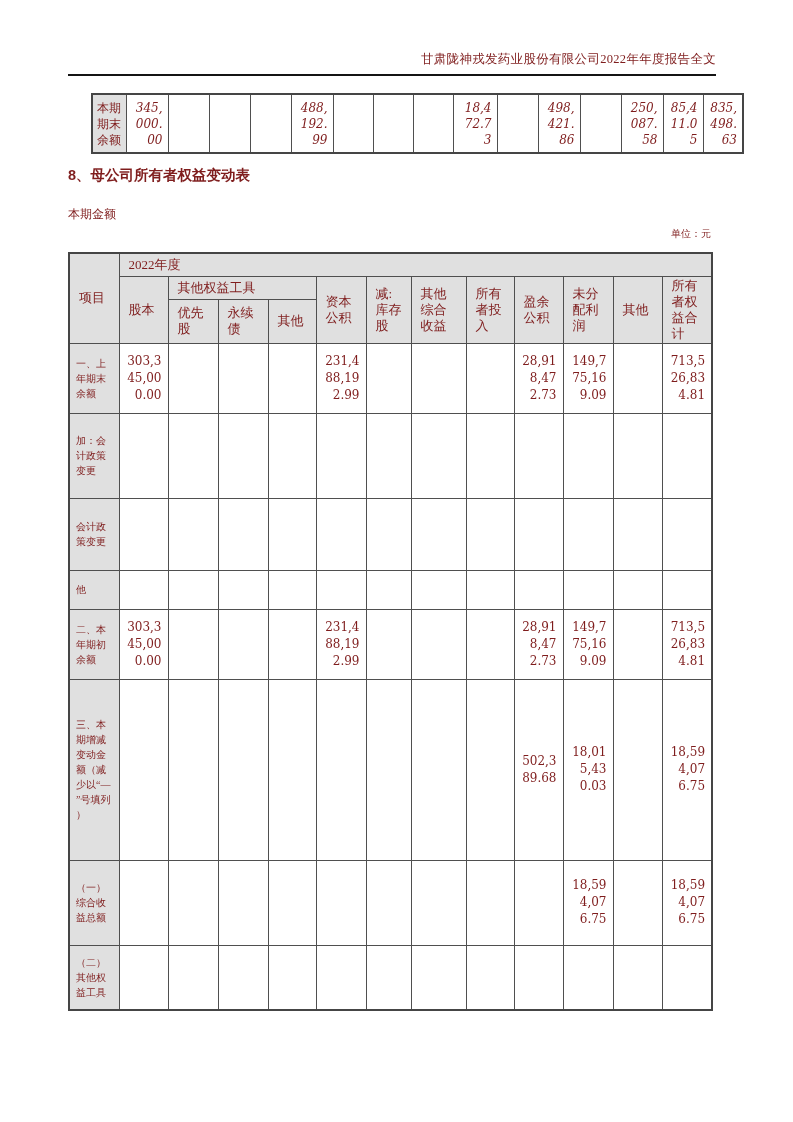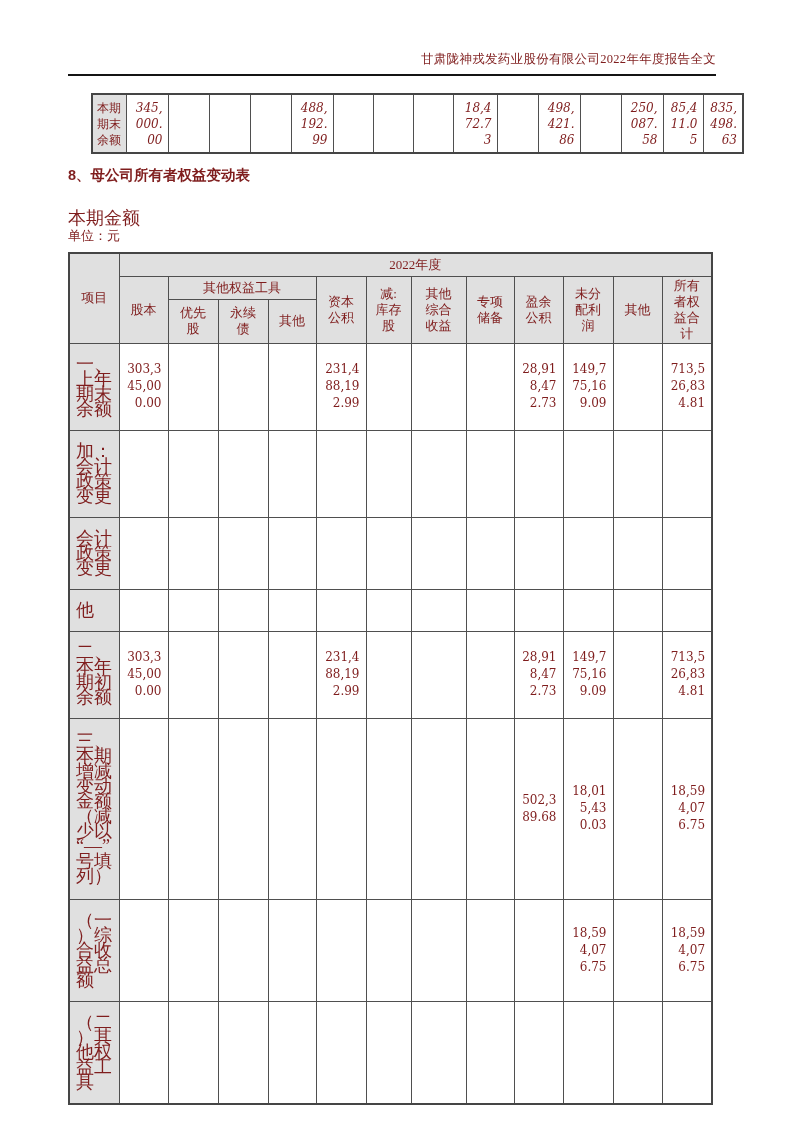--- a/index.html
+++ b/index.html
@@ -12,34 +12,34 @@
   .doc-header {
     position:absolute; left:68px; top:51px; width:648px;
     text-align:right; font-size:12.5px; letter-spacing:.3px;
     padding-bottom:6px; border-bottom:2.5px solid #141414;
   }
   .section-heading {
     position:absolute; left:68px; top:166px;
     font-family:"Liberation Sans","DejaVu Sans",sans-serif;
     font-weight:bold; font-size:14.5px;
   }
-  .subsection { position:absolute; left:68px; top:206px; font-size:18px;text-align:center; }
-  .unit-line { position:absolute; left:68px; top:227px; width:643px; text-align:left; font-size:13px; }
+  .subsection { position:absolute; left:68px; top:206px; font-size:12px;text-align:center; }
+  .unit-line { position:absolute; left:68px; top:227px; width:643px; text-align:right; font-size:10px; }
   .page-number { position:absolute; left:68px; top:1041px; width:648px; text-align:right; font-size:11.5px; }
 
   table { border-collapse:collapse; table-layout:fixed; width:643px; }
   td { border:1px solid #4f4f4f; overflow:hidden; vertical-align:middle; }
   table.grid { border:2px solid #454545; }
 
   .hd {
-    background:#e0e0e0; text-align:center; font-size:13px; line-height:16px;
+    background:#e0e0e0; font-size:13px; line-height:16px;
     padding:1px 9px; word-break:break-all; line-break:anywhere;
   }
   .lab {
-    background:#e0e0e0; font-size:18px; line-height:15px; padding:13px 6px;
+    background:#e0e0e0; font-size:10px; line-height:15px; padding:2px 6px;
     text-align:left; word-break:break-all; line-break:anywhere;
   }
   .num {
     font-family:"DejaVu Serif",serif; font-size:12px; line-height:17px;
     text-align:right; padding:2px 6px; word-break:break-all; background:#ffffff;
   }
   .carry td.lab { font-size:12px; padding:2px 4px; line-height:16px; }
   .carry td.num { padding:2px 5px; line-height:16px;font-style:italic; }
   #carry { position:absolute; left:68px; top:93px;margin-left:23px; }
   #main { position:absolute; left:68px; top:252px; }
@@ -116,21 +116,21 @@
         <tr style="height:23px">
       <td class="hd" rowspan="3">项目</td>
       <td class="hd" colspan="12">2022年度</td>
     </tr>
     <tr style="height:23px">
       <td class="hd" rowspan="2">股本</td>
       <td class="hd" colspan="3">其他权益工具</td>
       <td class="hd" rowspan="2">资本公积</td>
       <td class="hd" rowspan="2">减:库存股</td>
       <td class="hd" rowspan="2">其他综合收益</td>
-      <td class="hd" rowspan="2">专项储备</td>
+      <td class="hd" rowspan="2">所有者投入</td>
       <td class="hd" rowspan="2">盈余公积</td>
       <td class="hd" rowspan="2">未分配利润</td>
       <td class="hd" rowspan="2">其他</td>
       <td class="hd" rowspan="2">所有者权益合计</td>
     </tr>
     <tr style="height:43px">
       <td class="hd">优先股</td>
       <td class="hd">永续债</td>
       <td class="hd">其他</td>
     </tr>

